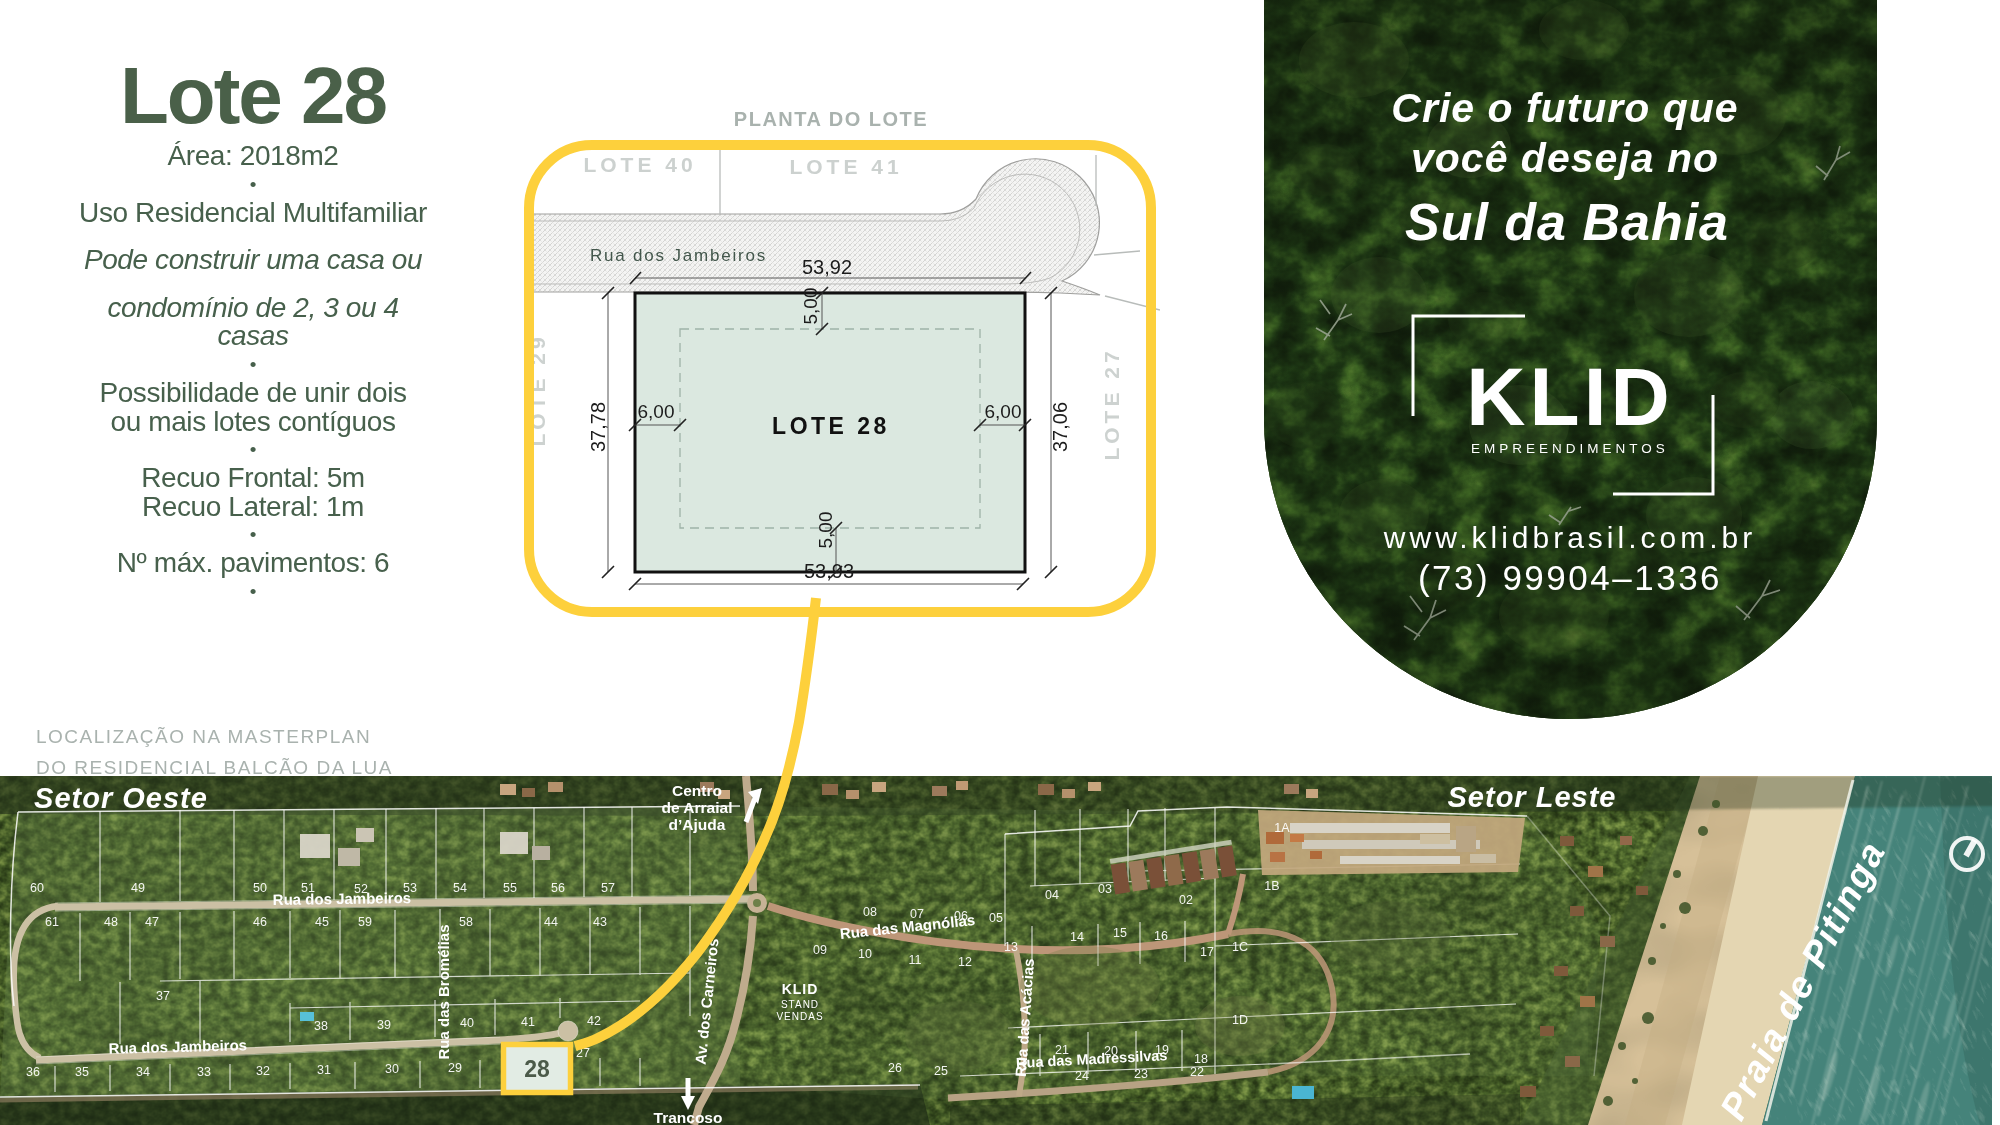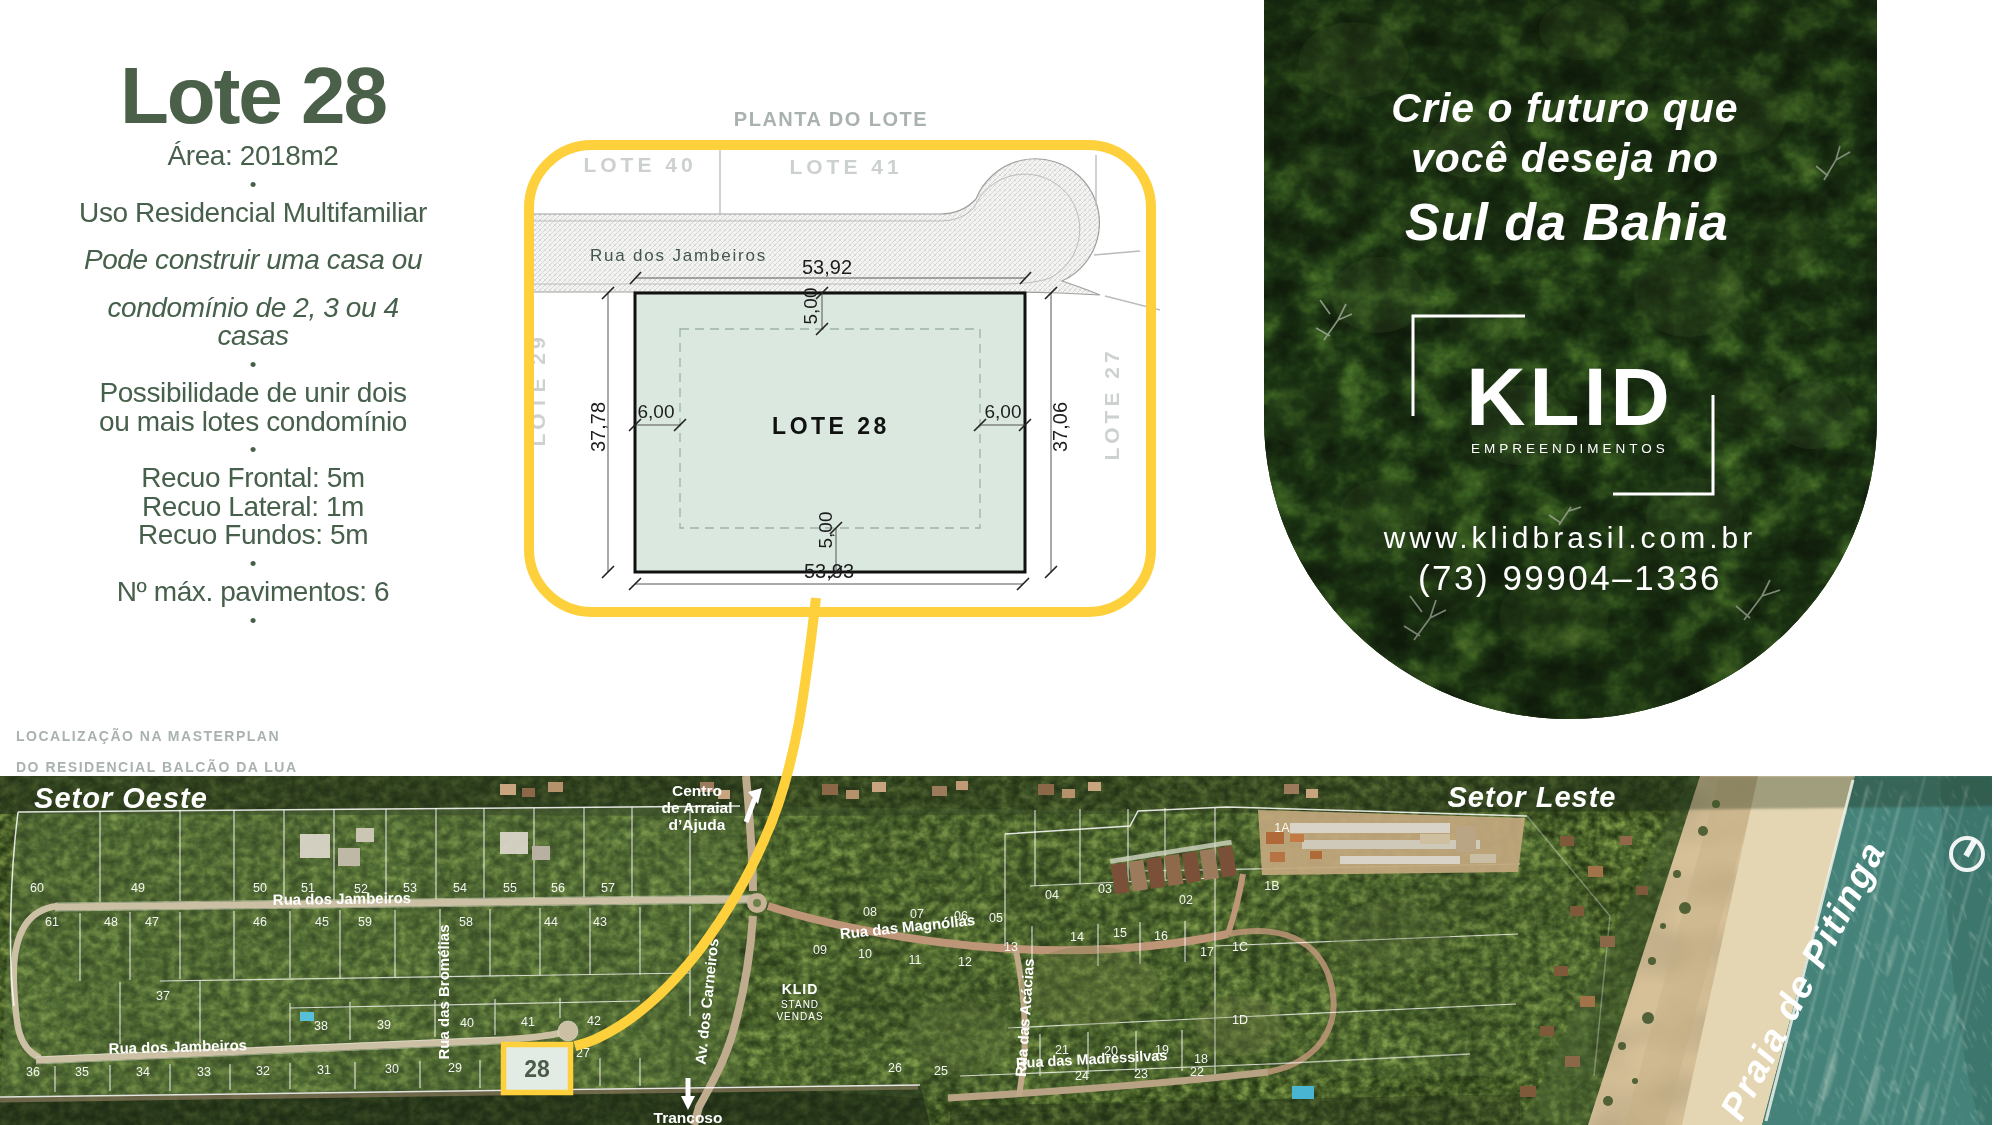--- a/index.html
+++ b/index.html
@@ -4,45 +4,44 @@
 <style>
   html,body{margin:0;padding:0;background:#fff;}
   .page{position:relative;width:1992px;height:1125px;overflow:hidden;background:#fff;
         font-family:"Liberation Sans", sans-serif;}
   .abs{position:absolute;}
   .info{left:73px;top:60px;width:360px;text-align:center;color:#47604c;}
   .info h1{font-size:80px;line-height:72px;margin:0 0 10px 0;font-weight:bold;color:#4a6049;letter-spacing:-2px;}
   .info .ln{font-size:28px;line-height:28.6px;letter-spacing:-0.4px;}
   .info .dot{font-size:19px;line-height:28px;}
   .it{font-style:italic;margin-top:19px;}
-  .graytitle{left:16px;top:721px;color:#a9b2ae;font-size:14px;line-height:31px;letter-spacing:1.5px;font-weight:bold;}
+  .graytitle{left:36px;top:721px;color:#a9b2ae;font-size:19px;line-height:31px;letter-spacing:1.5px;font-weight:normal;}
 </style>
 </head>
 <body>
 <div class="page">
 
   <div class="abs info">
 
     <h1>Lote 28</h1>
 
     <div class="ln">Área: 2018m2</div>
     <div class="dot">•</div>
 
     <div class="ln">Uso Residencial Multifamiliar</div>
     <div class="ln it">Pode construir uma casa ou</div>
     <div class="ln it">condomínio de 2, 3 ou 4 casas</div>
     <div class="dot">•</div>
 
     <div class="ln">Possibilidade de unir dois</div>
-    <div class="ln">ou mais lotes condomínio</div>
+    <div class="ln">ou mais lotes contíguos</div>
     <div class="dot">•</div>
 
     <div class="ln">Recuo Frontal: 5m</div>
     <div class="ln">Recuo Lateral: 1m</div>
-    <div class="ln">Recuo Fundos: 5m</div>
     <div class="dot">•</div>
 
     <div class="ln">Nº máx. pavimentos: 6</div>
     <div class="dot">•</div>
 
   </div>
 
   <div class="abs graytitle">LOCALIZAÇÃO NA MASTERPLAN<br>DO RESIDENCIAL BALCÃO DA LUA</div>
 
   <svg class="abs" style="left:500px;top:100px;" width="660" height="560" viewBox="0 0 660 560">

